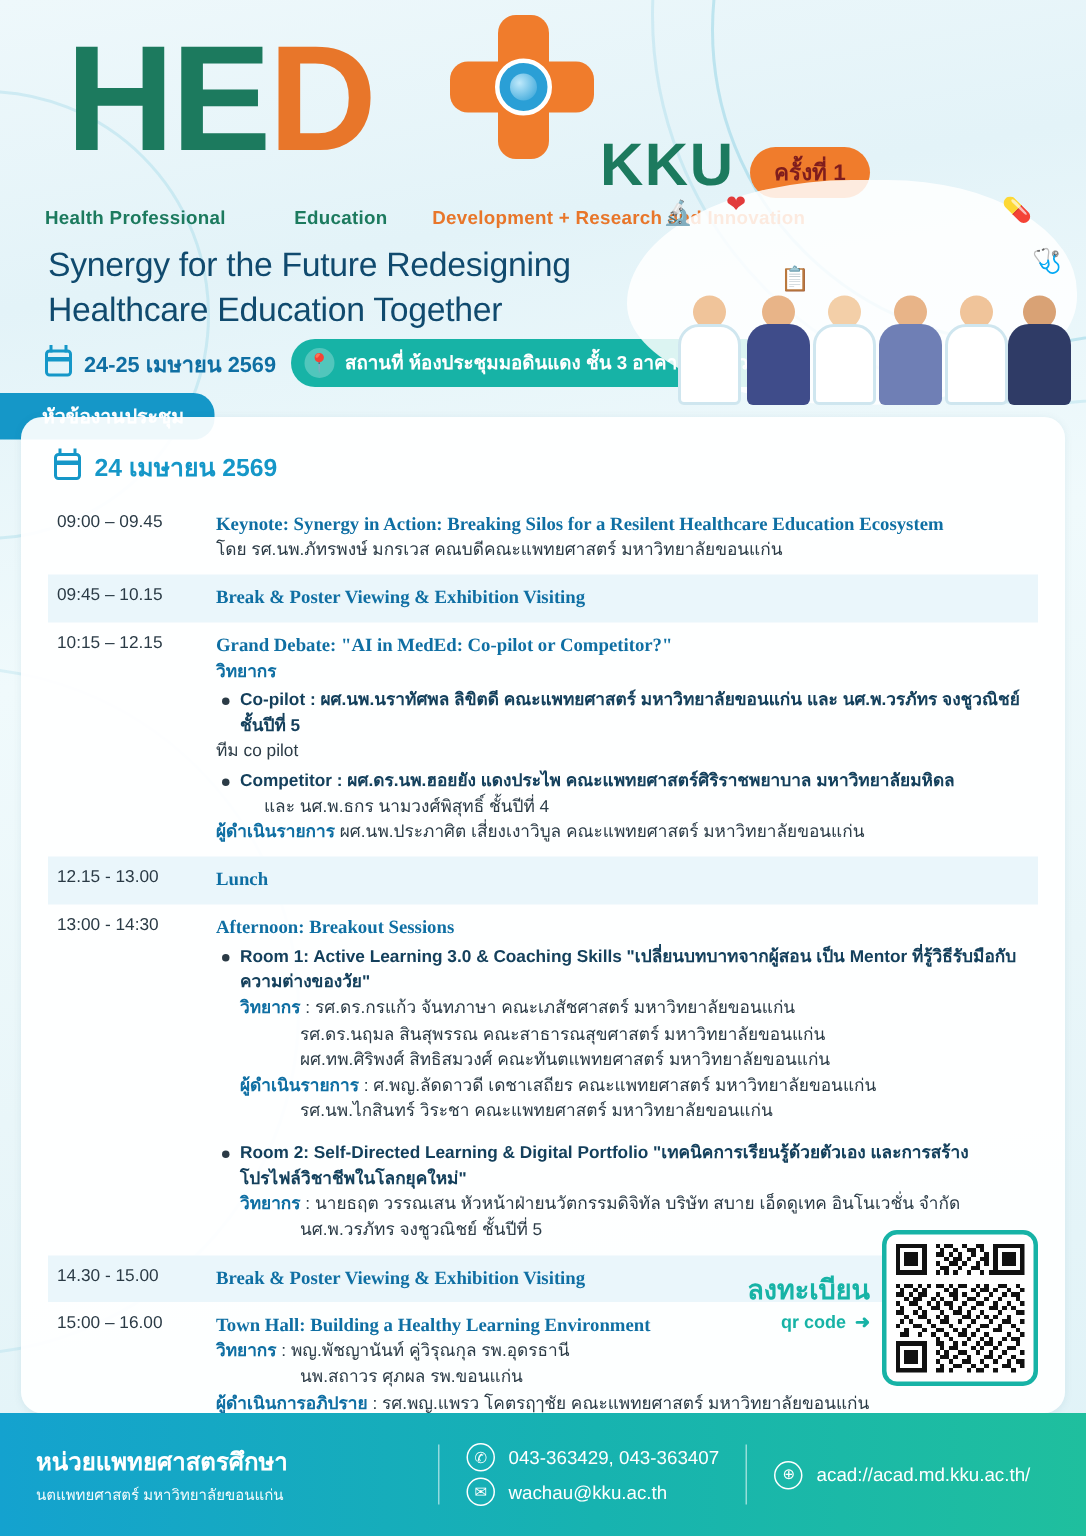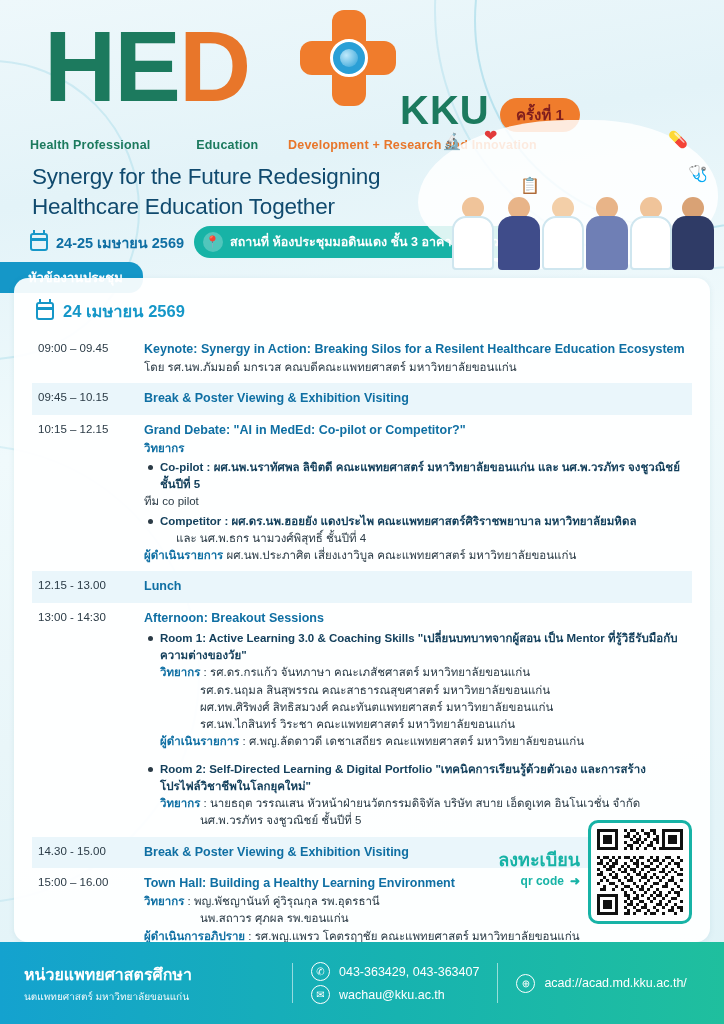--- a/index.html
+++ b/index.html
@@ -130,21 +130,21 @@
   }
   .day-head .cal-ico i { border-color: #1597c8; }
   .rows { width: 100%; }
   .row { display: flex; align-items: flex-start; }
   .row.stripe { background: #eaf6fb; }
   .time {
     width: 112px; flex: 0 0 112px;
     font-size: 11.5px; color: #2a3a45; padding: 6px 0 6px 6px; line-height: 1.45;
   }
   .content { flex: 1; padding: 6px 6px 7px 0; font-size: 11.5px; color: #2b3b46; line-height: 1.5; }
-  .headline { color: #0f6fa3; font-weight: 800; font-size: 12.5px; }
+  .headline { color: #0f6fa3; font-weight: 800; font-size: 12.5px; font-family: Liberation Serif, serif; }
   .lbl { color: #0f6fa3; font-weight: 700; }
   .bullets { list-style: none; margin: 2px 0 0 0; }
   .bullets li { position: relative; padding-left: 16px; margin-top: 2px; }
   .bullets li:before {
     content: ""; position: absolute; left: 4px; top: 6px;
     width: 5px; height: 5px; border-radius: 50%; background: #2b3b46;
   }
   .ind { padding-left: 16px; }
   .nb { font-weight: 700; color: #14405c; }
 
@@ -267,21 +267,21 @@
             <b></b>
             <b class="r"></b>
           </span>
           <span>24 เมษายน 2569</span>
         </div>
         <div class="rows">
           <div class="row">
             <div class="time">09:00 – 09.45</div>
             <div class="content">
               <div class="headline">Keynote: Synergy in Action: Breaking Silos for a Resilent Healthcare Education Ecosystem</div>
-              <div>โดย รศ.นพ.ภัมมอด์ มกรเวส คณบดีคณะแพทยศาสตร์ มหาวิทยาลัยขอนแก่น</div>
+              <div>โดย รศ.นพ.ภัทรพงษ์ มกรเวส คณบดีคณะแพทยศาสตร์ มหาวิทยาลัยขอนแก่น</div>
             </div>
           </div>
           <div class="row stripe">
             <div class="time">09:45 – 10.15</div>
             <div class="content">
               <div class="headline">Break &amp; Poster Viewing &amp; Exhibition Visiting</div>
             </div>
           </div>
           <div class="row">
             <div class="time">10:15 – 12.15</div>
@@ -308,22 +308,22 @@
           <div class="row">
             <div class="time">13:00 - 14:30</div>
             <div class="content">
               <div class="headline">Afternoon: Breakout Sessions</div>
               <ul class="bullets">
                 <li><span class="nb">Room 1: Active Learning 3.0 &amp; Coaching Skills "เปลี่ยนบทบาทจากผู้สอน เป็น Mentor ที่รู้วิธีรับมือกับความต่างของวัย"</span></li>
               </ul>
               <div class="ind"><span class="lbl">วิทยากร</span><span> : รศ.ดร.กรแก้ว จันทภาษา คณะเภสัชศาสตร์ มหาวิทยาลัยขอนแก่น</span></div>
               <div class="ind" style="padding-left: 56px;">รศ.ดร.นฤมล สินสุพรรณ คณะสาธารณสุขศาสตร์ มหาวิทยาลัยขอนแก่น</div>
               <div class="ind" style="padding-left: 56px;">ผศ.ทพ.ศิริพงศ์ สิทธิสมวงศ์ คณะทันตแพทยศาสตร์ มหาวิทยาลัยขอนแก่น</div>
+              <div class="ind"><span class="lbl">ผู้ดำเนินรายการ</span><span> : ศ.พญ.ลัดดาวดี เดชาเสถียร คณะแพทยศาสตร์ มหาวิทยาลัยขอนแก่น</span></div>
               <div class="ind" style="padding-left: 56px;">รศ.นพ.ไกสินทร์ วิระชา คณะแพทยศาสตร์ มหาวิทยาลัยขอนแก่น</div>
-              <div class="ind"><span class="lbl">ผู้ดำเนินรายการ</span><span> : ศ.พญ.ลัดดาวดี เดชาเสถียร คณะแพทยศาสตร์ มหาวิทยาลัยขอนแก่น</span></div>
               <div style="height: 8px;"></div>
               <ul class="bullets">
                 <li><span class="nb">Room 2: Self-Directed Learning &amp; Digital Portfolio "เทคนิคการเรียนรู้ด้วยตัวเอง และการสร้างโปรไฟล์วิชาชีพในโลกยุคใหม่"</span></li>
               </ul>
               <div class="ind"><span class="lbl">วิทยากร</span><span> : นายธฤต วรรณเสน หัวหน้าฝ่ายนวัตกรรมดิจิทัล บริษัท สบาย เอ็ดดูเทค อินโนเวชั่น จำกัด</span></div>
               <div class="ind" style="padding-left: 56px;">นศ.พ.วรภัทร จงชูวณิชย์ ชั้นปีที่ 5</div>
             </div>
           </div>
           <div class="row stripe">
             <div class="time">14.30 - 15.00</div>

